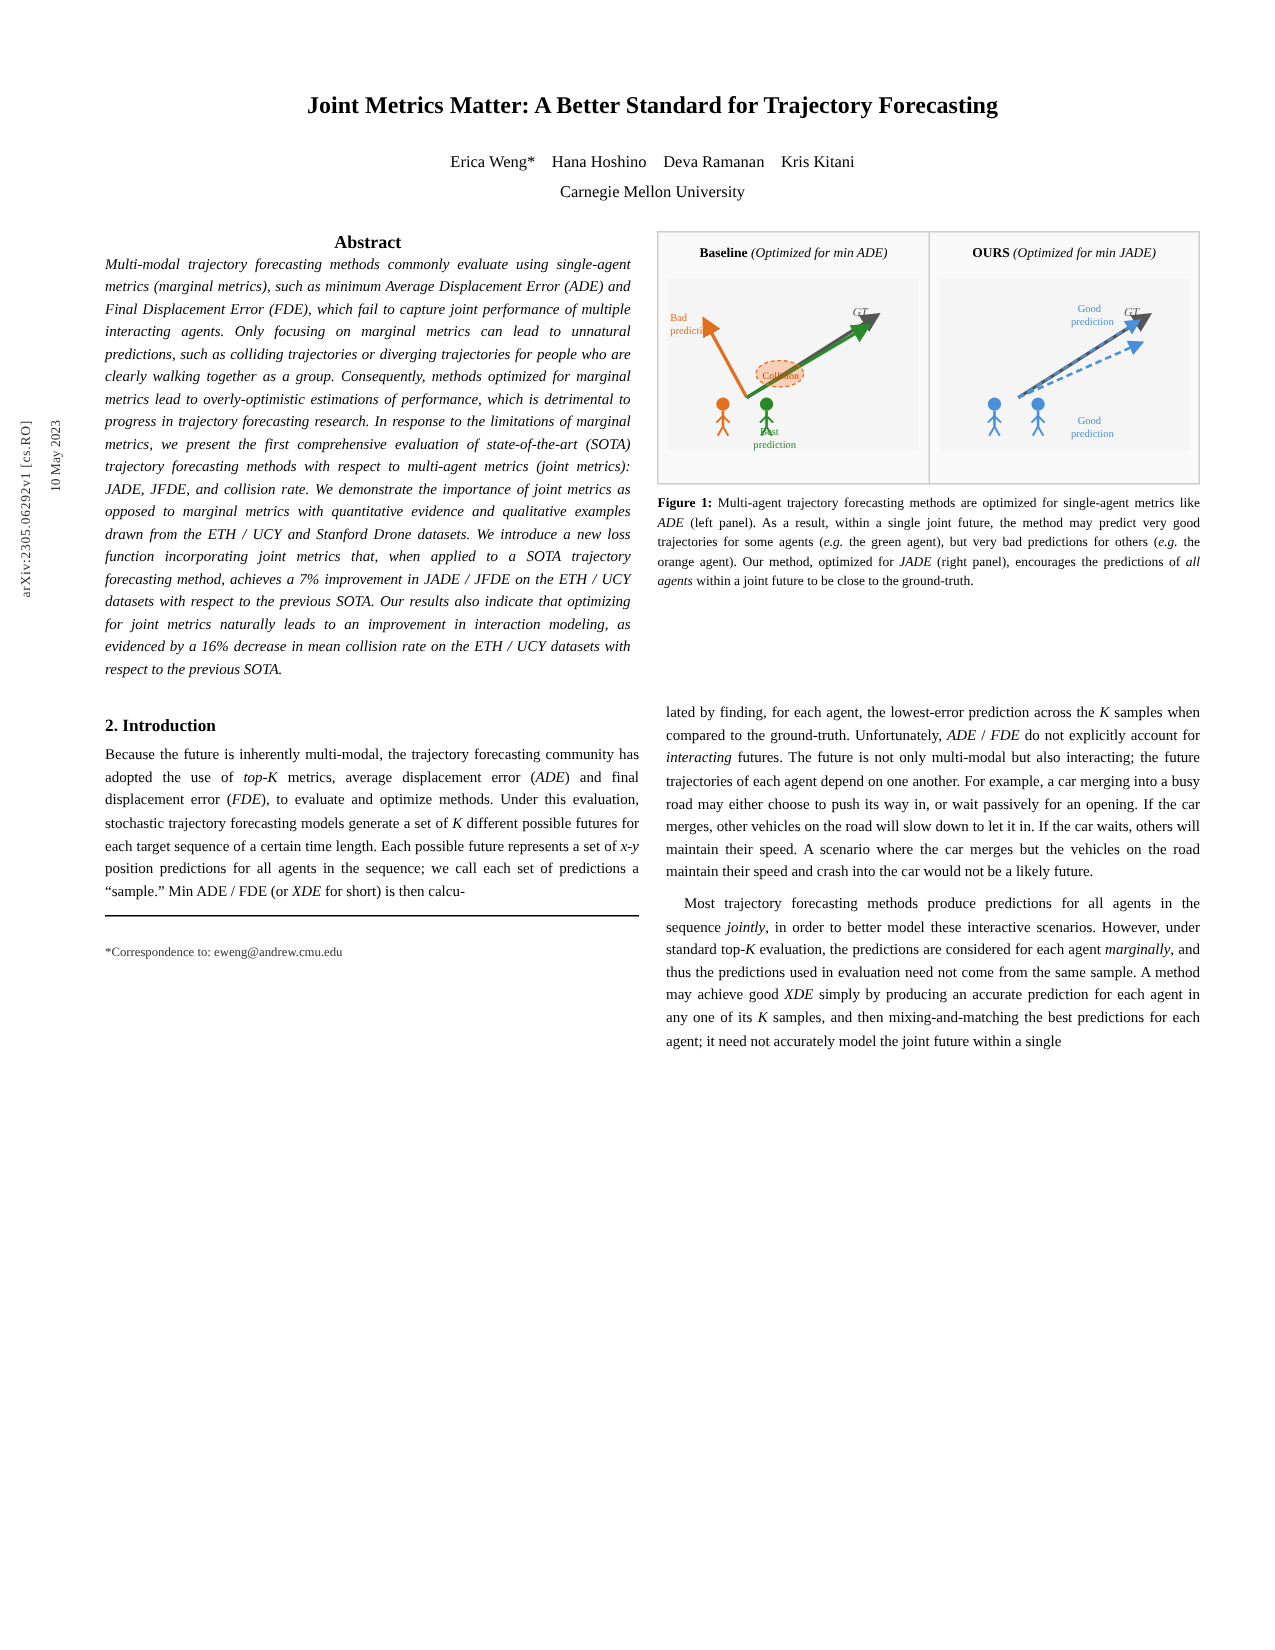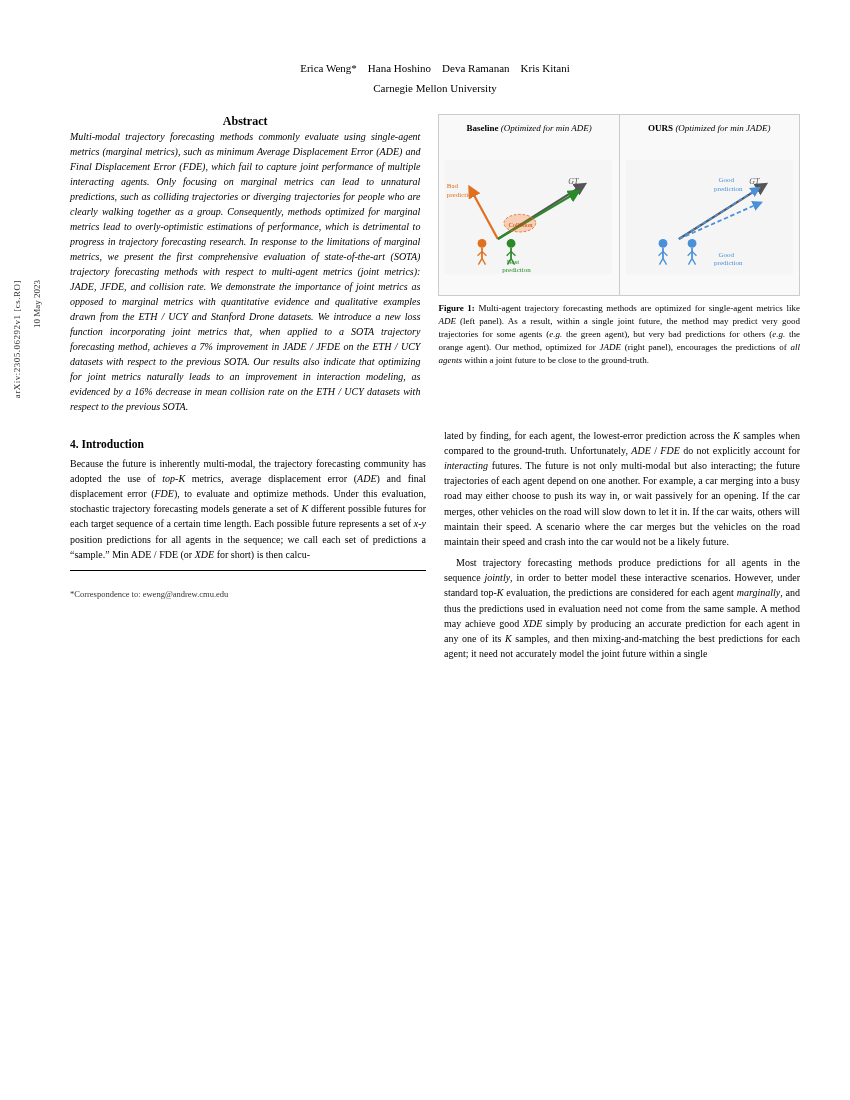--- a/index.html
+++ b/index.html
@@ -105,21 +105,21 @@
       min-height: 160px;
       overflow: hidden;
     }
     .panel-left {
       border-right: 1px solid #ccc;
     }
     .panel-label {
       font-size: 9px;
       text-align: center;
       font-weight: bold;
-      margin-bottom: 14px;
+      margin-bottom: 0;
       color: #000;
     }
     .panel-label span {
       font-weight: normal;
       font-style: italic;
     }
     .figure-caption {
       font-size: 9px;
       line-height: 1.45;
       text-align: justify;
@@ -169,20 +169,21 @@
     strong { font-weight: bold; margin-top: 19px; }
   </style>
 </head>
 <body>
 
 <div class="page">
 
   <div class="arxiv-label">arXiv:2305.06292v1  [cs.RO]</div>
   <div class="date-label">10 May 2023</div>
 
+  <div class="title">Joint Metrics Matter: A Better Standard for Trajectory Forecasting</div>
 
   <div class="authors">
     <span>Erica Weng*</span>&nbsp;&nbsp;&nbsp;
     <span>Hana Hoshino</span>&nbsp;&nbsp;&nbsp;
     <span>Deva Ramanan</span>&nbsp;&nbsp;&nbsp;
     <span>Kris Kitani</span>
   </div>
   <div class="institution">Carnegie Mellon University</div>
 
   <div class="two-col">
@@ -298,21 +299,21 @@
           to the ground-truth.
         </div>
       </div>
     </div>
   </div>
 
   <div class="full-two-col">
 
     <div class="full-col">
       <div class="intro-section">
-        <div class="section-heading">4. Introduction</div>
+        <div class="section-heading">2. Introduction</div>
         <div class="body-text">
           <p>Because the future is inherently multi-modal, the trajectory forecasting community has adopted the use of <em>top-K</em> metrics, average displacement error (<em>ADE</em>) and final displacement error (<em>FDE</em>), to evaluate and optimize methods. Under this evaluation, stochastic trajectory forecasting models generate a set of <em>K</em> different possible futures for each target sequence of a certain time length. Each possible future represents a set of <em>x</em>-<em>y</em> position predictions for all agents in the sequence; we call each set of predictions a “sample.” Min ADE / FDE (or <em>XDE</em> for short) is then calcu-</p>
         </div>
         <div class="footnote">*Correspondence to: eweng@andrew.cmu.edu</div>
       </div>
     </div>
 
     <div class="full-col">
       <div class="body-text">
         <p>lated by finding, for each agent, the lowest-error prediction across the <em>K</em> samples when compared to the ground-truth. Unfortunately, <em>ADE</em> / <em>FDE</em> do not explicitly account for <em>interacting</em> futures. The future is not only multi-modal but also interacting; the future trajectories of each agent depend on one another. For example, a car merging into a busy road may either choose to push its way in, or wait passively for an opening. If the car merges, other vehicles on the road will slow down to let it in. If the car waits, others will maintain their speed. A scenario where the car merges but the vehicles on the road maintain their speed and crash into the car would not be a likely future.</p>

